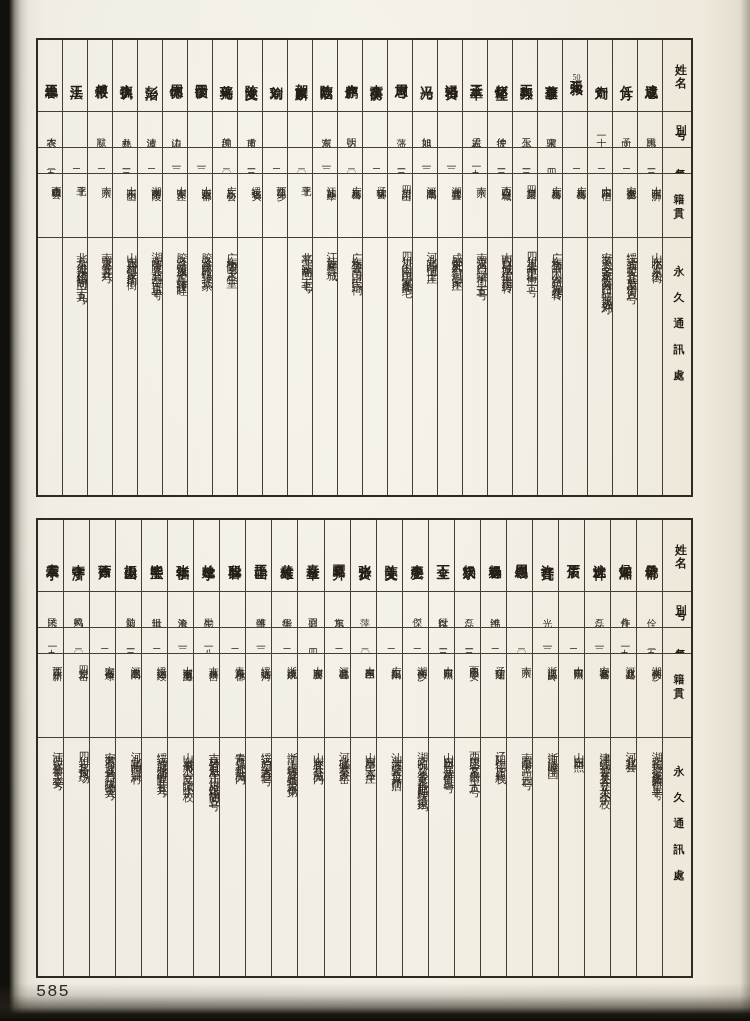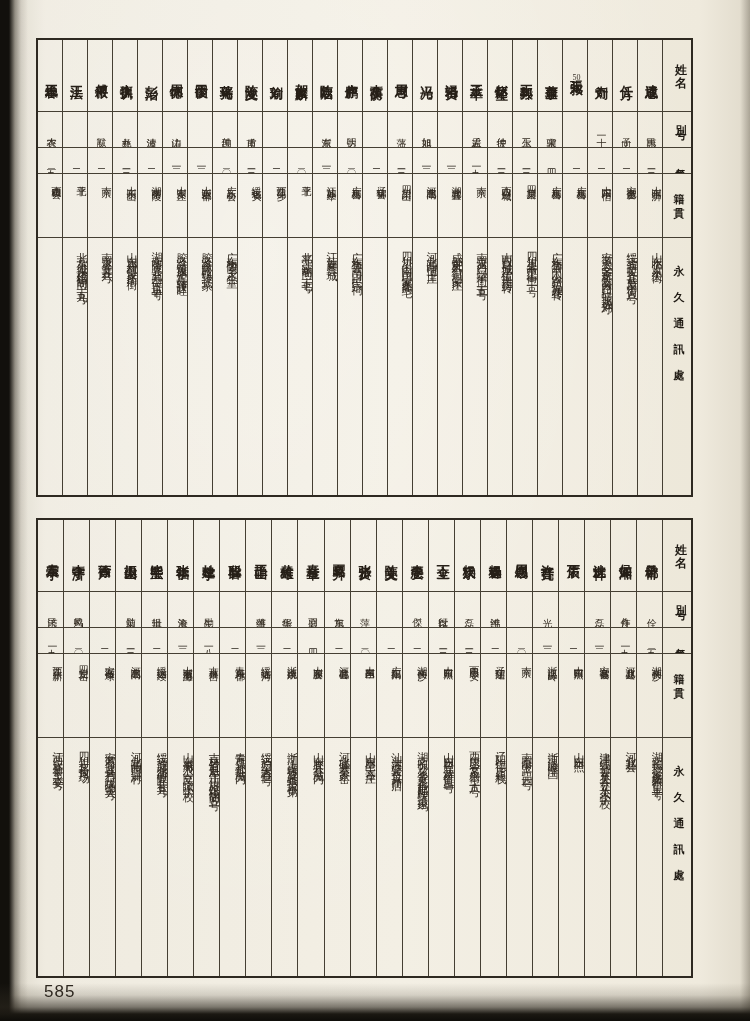--- a/index.html
+++ b/index.html
@@ -75,23 +75,23 @@
   }
 
   .header-col .cell { font-weight:700; color:#1f1a13; }
   .header-col .cell.name   { font-size:12px; letter-spacing:12px; padding-top:14px; text-align:start; }
   .header-col .cell.alias  { font-size:11px; letter-spacing:5px;  padding-top:4px;  text-align:start; }
   .header-col .cell.age    { font-size:10px; letter-spacing:1px; }
   .header-col .cell.origin { font-size:11px; letter-spacing:14px; padding-top:10px; line-height:24px; }
   .header-col .cell.address{ font-size:11px; letter-spacing:26px; padding-top:18px; line-height:24px; }
 
   .page-number {
-    position:absolute; left:44px; top:982px; z-index:6;
+    position:absolute; left:36px; top:982px; z-index:6;
     font-size:17px; color:#2e2820; letter-spacing:1px;
-    font-family:Liberation Sans, sans-serif;
+    font-family:Liberation Mono, monospace;
   }
 </style>
 </head>
 <body>
 
 <div class="page">
 
   <div class="reg-table top">
     <div class="cols">
   <div class="col">

